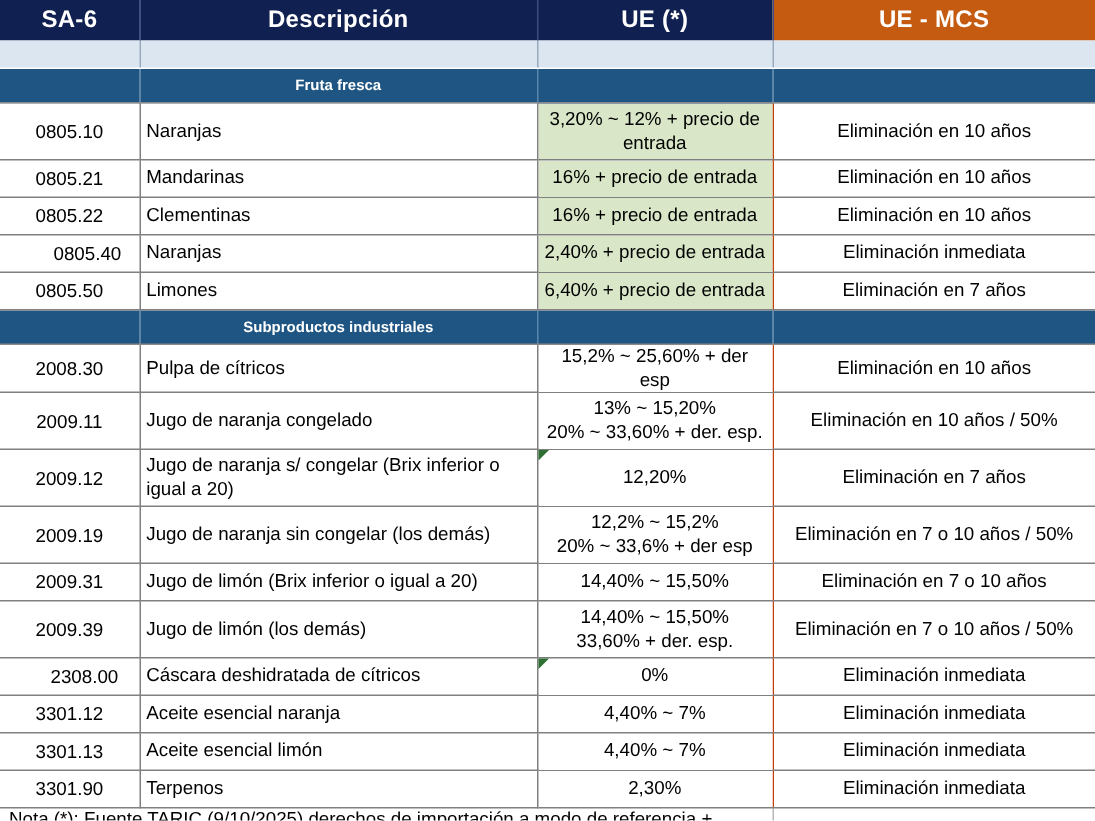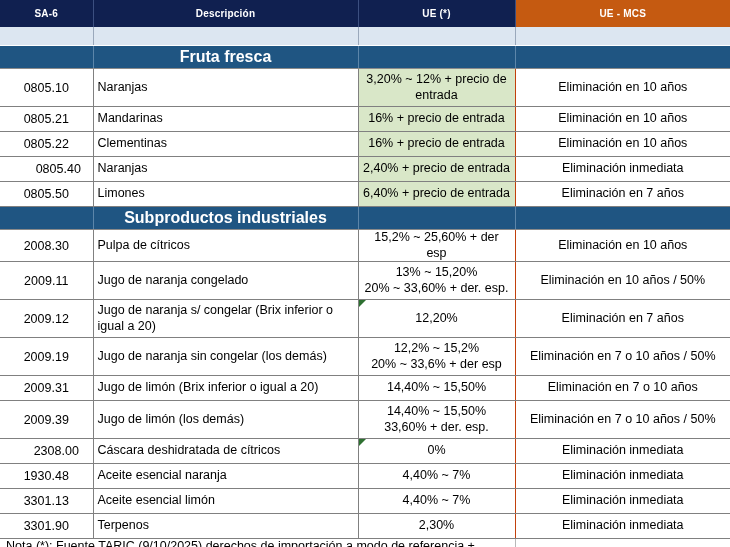--- a/index.html
+++ b/index.html
@@ -36,21 +36,21 @@
   col.c-code  { width: 93px; }
   col.c-desc  { width: 265px; }
   col.c-ue    { width: 157px; }
   col.c-mcs   { width: 215px; }
 
   
   tr.hdr td {
     height: 27px;
     color: #ffffff;
     font-weight: bold;
-    font-size: 10px;
+    font-size: 16px;
     text-align: center;
     letter-spacing: .2px;
   }
   td.h-navy {
     background: #102050;
     border-right: 1px solid #3c4f80;
   }
   td.h-orange {
     background: #C55A11;
   }
@@ -63,21 +63,21 @@
     border-bottom: 1px solid #ffffff;
   }
   tr.spacer td:last-child { border-right: none; }
 
   
   tr.section td {
     height: 23px;
     background: #1F5582;
     color: #ffffff;
     font-weight: bold;
-    font-size: 16px;
+    font-size: 10px;
     border-right: 1px solid #5c86aa;
     border-bottom: 1px solid #8a8a8a;
     border-top: 1px solid #8a8a8a;
   }
   tr.section td.sec-label { text-align: center; }
   tr.section td:last-child { border-right: none; }
 
   
   tr.data td {
     border-bottom: 1px solid #808080;
@@ -272,21 +272,21 @@
         <tr class="data">
           <td class="code" style="height: 25px; padding-left: 24px;">2308.00</td>
           <td class="desc">Cáscara deshidratada de cítricos</td>
           <td class="ue">
             <span class="cmt-tri"></span>
             <span class="ln">0%</span>
           </td>
           <td class="mcs">Eliminación inmediata</td>
         </tr>
         <tr class="data">
-          <td class="code" style="height: 25px;">1930.48</td>
+          <td class="code" style="height: 25px;">3301.12</td>
           <td class="desc">Aceite esencial naranja</td>
           <td class="ue">
             <span class="ln">4,40% ~ 7%</span>
           </td>
           <td class="mcs">Eliminación inmediata</td>
         </tr>
         <tr class="data">
           <td class="code" style="height: 25px;">3301.13</td>
           <td class="desc">Aceite esencial limón</td>
           <td class="ue">

